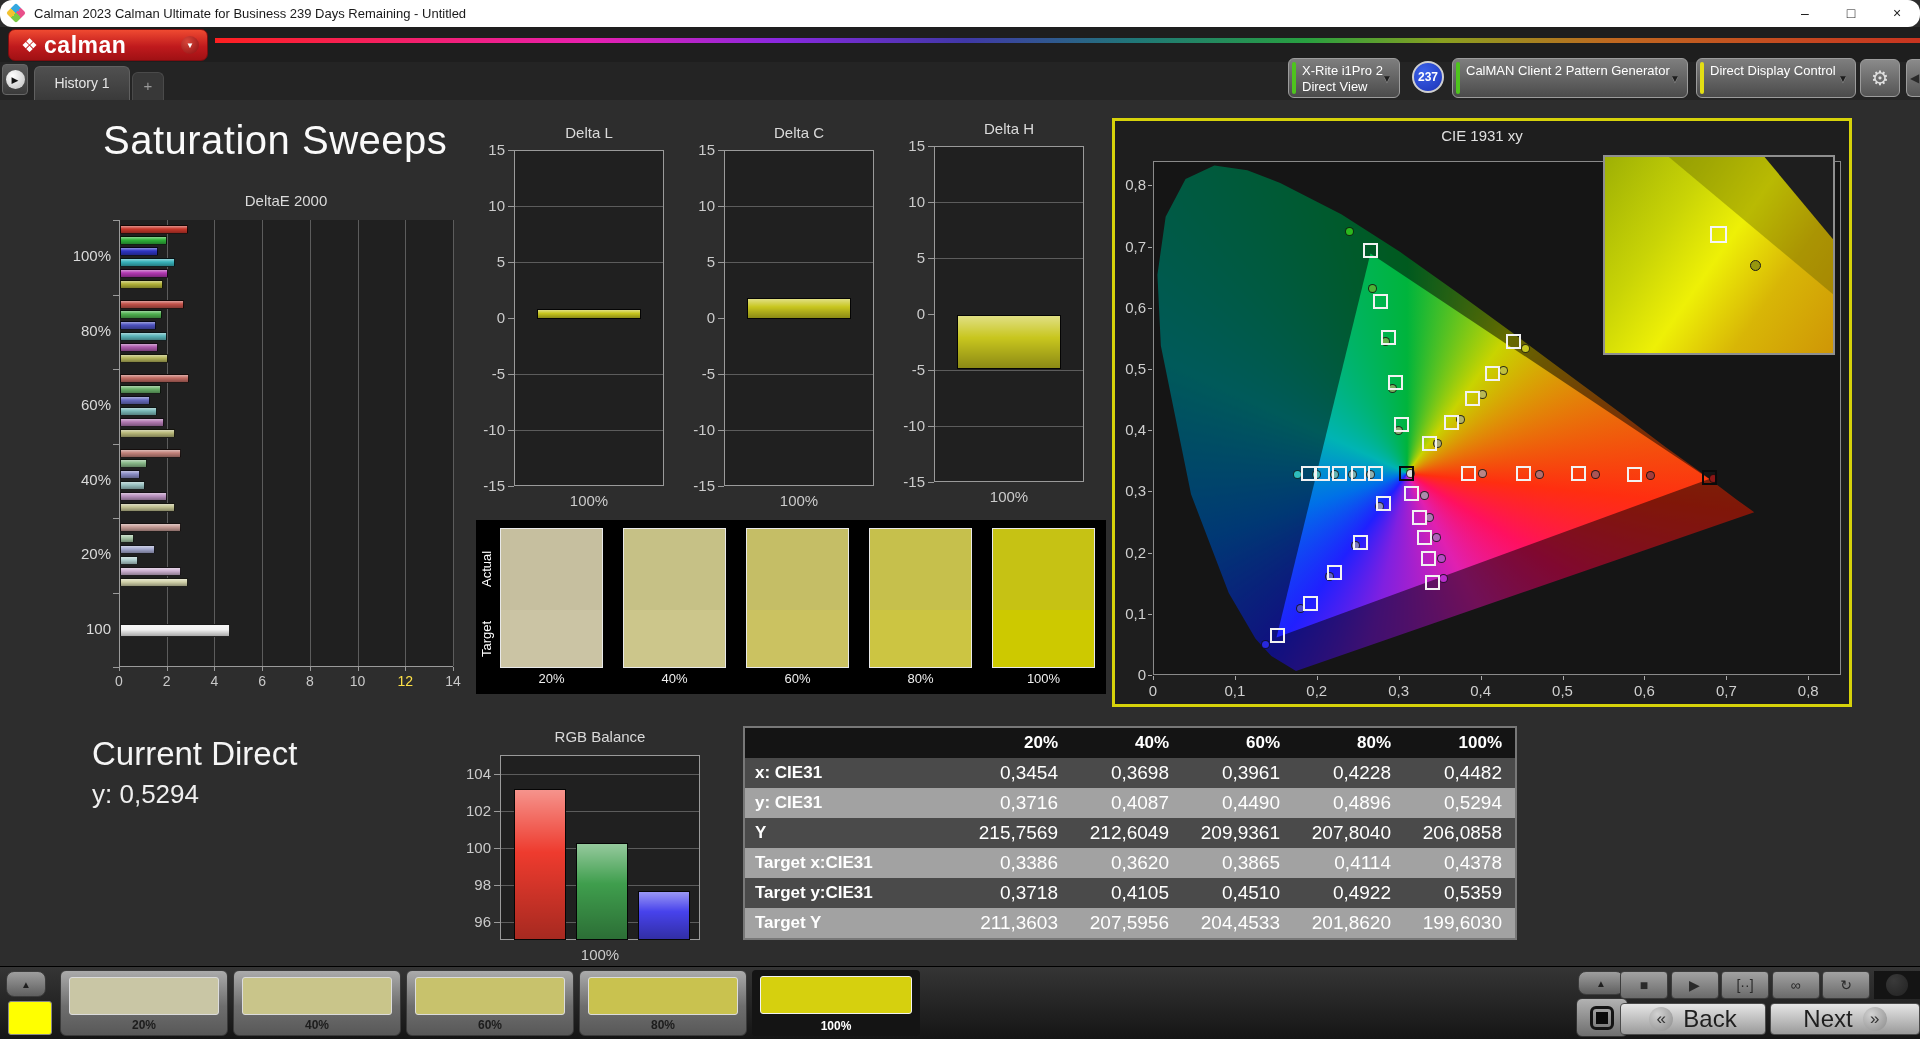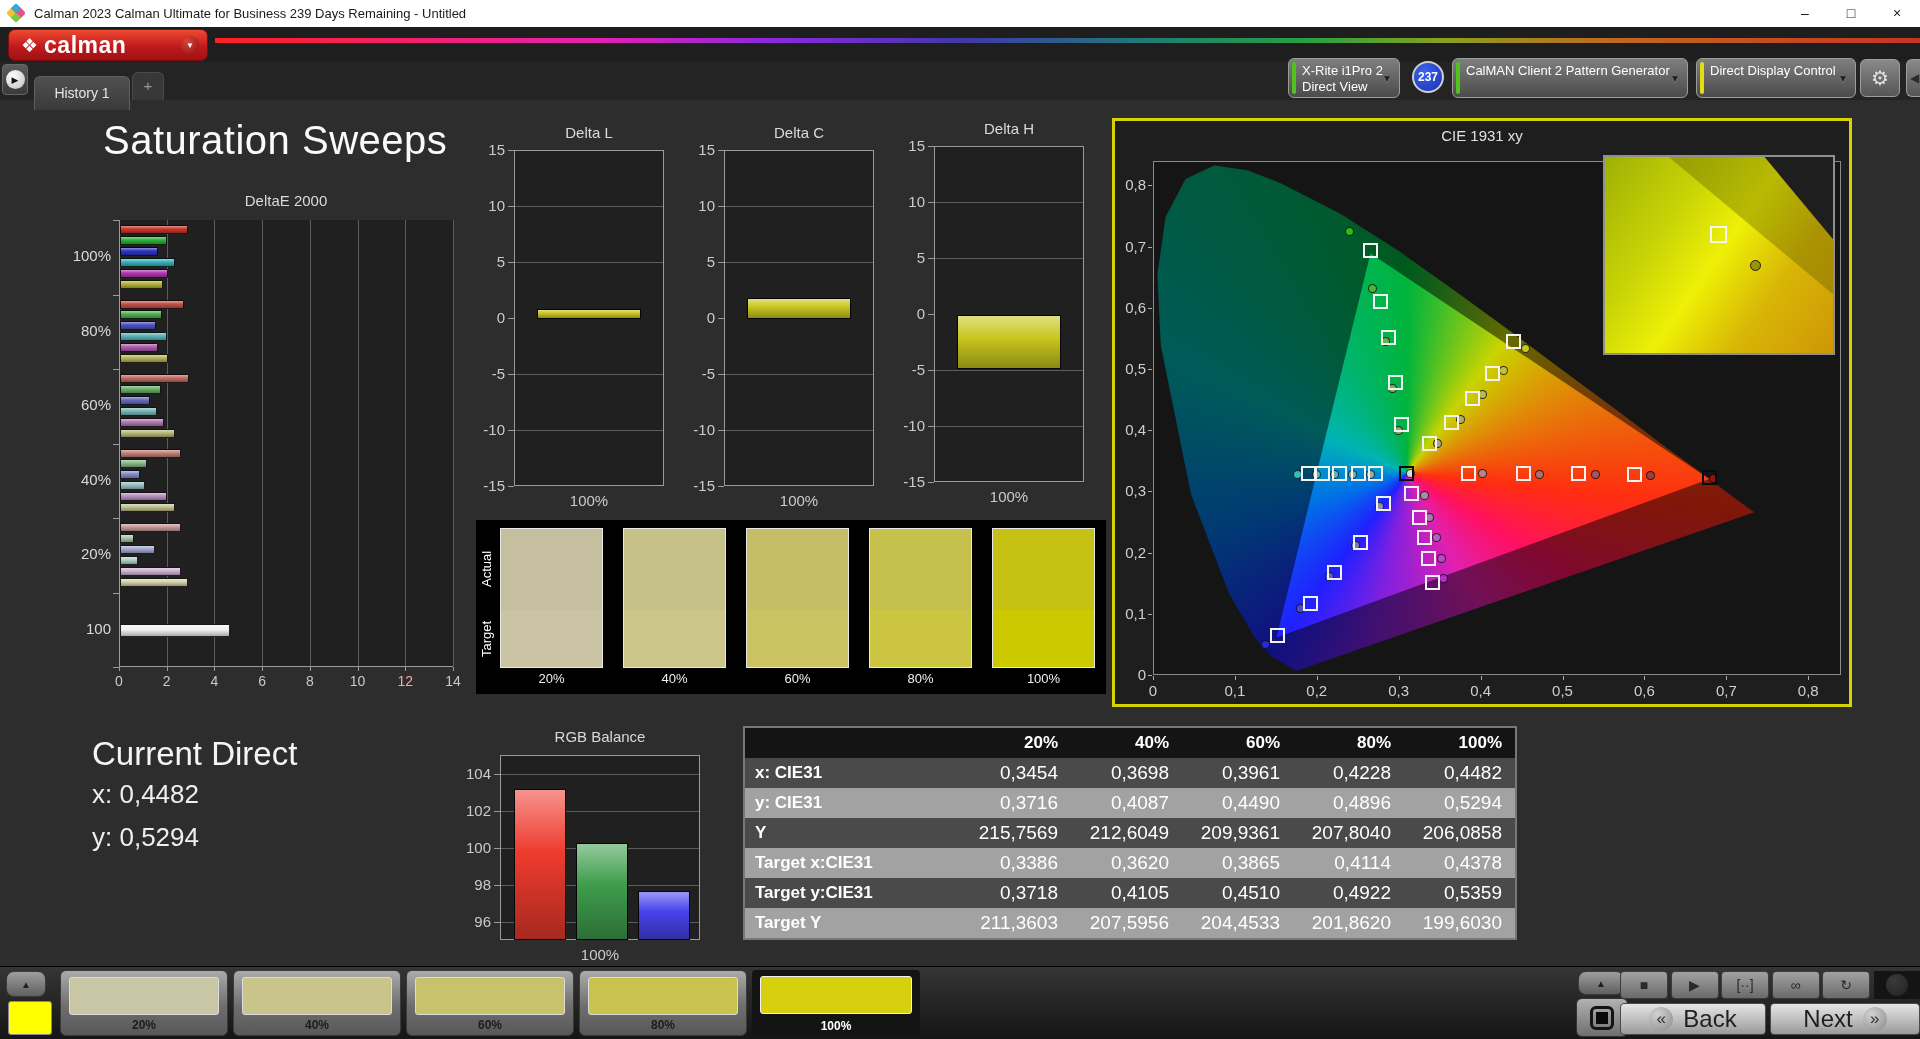--- a/index.html
+++ b/index.html
@@ -1,20 +1,20 @@
 <!DOCTYPE html>
 <html><head>
 <meta charset="utf-8">
 <style>
   html,body{margin:0;padding:0;background:#000;}
   #stage{position:relative;width:1920px;height:1039px;overflow:hidden;background:#2d2d2d;
          font-family:"Liberation Sans",sans-serif;-webkit-font-smoothing:antialiased;}
   .abs{position:absolute;}
   
-  #titlebar{position:absolute;left:0;top:0;width:1920px;height:27px;background:#ffffff;}
+  #titlebar{position:absolute;left:0;top:0;width:1920px;height:27px;background:#ffffff;border-radius:12px;}
   #app-icon{position:absolute;left:9px;top:6px;width:14px;height:14px;border-radius:2px;transform:rotate(45deg);
             background:conic-gradient(#e8508a 0 25%,#7ac943 0 50%,#f2c230 0 75%,#35a8e0 0);}
   #win-title{position:absolute;left:34px;top:0;height:27px;line-height:27px;font-size:13px;color:#1a1a1a;}
   .winbtn{position:absolute;top:0;width:46px;height:27px;line-height:26px;text-align:center;font-size:14px;color:#222;}
   
   #header{position:absolute;left:0;top:27px;width:1920px;height:35px;background:#1e1e1e;}
   #logo-btn{position:absolute;left:8px;top:2px;width:200px;height:32px;border-radius:7px;
             background:linear-gradient(#ef4a31,#c01a1d 55%,#a01114);border:1px solid #7d0d10;box-sizing:border-box;
             display:flex;align-items:center;color:#fff;}
   #logo-btn .dia{font-size:19px;margin:0 6px 0 12px;}
@@ -26,21 +26,21 @@
           background:linear-gradient(90deg,#ff2020 0%,#e820b0 22%,#8a28e0 33%,#4038a8 44%,#207878 54%,#28a040 64%,#8aa020 72%,#c06820 82%,#c83420 100%);}
   
   #tabrow{position:absolute;left:0;top:62px;width:1920px;height:38px;background:#242424;}
   #tab-arrow-btn{position:absolute;left:2px;top:2px;width:26px;height:31px;border-radius:4px;
                  background:linear-gradient(#5c5c5c,#3a3a3a);border:1px solid #666;box-sizing:border-box;
                  display:flex;align-items:center;justify-content:center;}
   #tab-arrow-btn .circ{width:19px;height:19px;border-radius:50%;background:radial-gradient(circle at 35% 30%,#fff,#bdbdbd);
                  display:flex;align-items:center;justify-content:center;font-size:9px;color:#111;}
   #tab-history{position:absolute;left:34px;top:4px;width:96px;height:34px;border-radius:6px 6px 0 0;
                background:linear-gradient(#505050,#3a3a3a);border:1px solid #606060;border-bottom:none;box-sizing:border-box;
-               text-align:center;line-height:32px;font-size:14px;color:#e6e6e6;margin-top:10px;}
+               text-align:center;line-height:32px;font-size:14px;color:#e6e6e6;}
   #tab-add{position:absolute;left:132px;top:10px;width:32px;height:28px;border-radius:6px 6px 0 0;
            background:#383838;border:1px solid #4a4a4a;border-bottom:none;box-sizing:border-box;
            text-align:center;line-height:26px;font-size:15px;color:#9a9a9a;}
   
   .dd{position:absolute;top:58px;height:40px;background:linear-gradient(#7e7e7e,#4b4b4b);
       border:1px solid #9c9c9c;border-radius:6px;box-sizing:border-box;color:#fff;z-index:5;}
   .dd .strip{position:absolute;left:3px;top:3px;bottom:3px;width:4px;border-radius:2px;}
   .dd .caret{position:absolute;right:7px;top:50%;transform:translateY(-50%);font-size:10px;color:#1e1e1e;text-shadow:0 1px 0 #999;}
   .dd .l1{position:absolute;left:13px;top:4px;font-size:13px;white-space:nowrap;}
   .dd .l2{position:absolute;left:13px;top:20px;font-size:13px;white-space:nowrap;}
@@ -186,21 +186,21 @@
       <div style="position: absolute; left: 108.714px; top: 481px; width: 28px; text-align: center; font-size: 14px; color: rgb(201, 201, 201);">2</div>
       <div style="position: absolute; left: 122.714px; top: 475px; width: 1px; height: 4px; background: rgb(154, 154, 154);"></div>
       <div style="position: absolute; left: 156.429px; top: 481px; width: 28px; text-align: center; font-size: 14px; color: rgb(201, 201, 201);">4</div>
       <div style="position: absolute; left: 170.429px; top: 475px; width: 1px; height: 4px; background: rgb(154, 154, 154);"></div>
       <div style="position: absolute; left: 204.143px; top: 481px; width: 28px; text-align: center; font-size: 14px; color: rgb(201, 201, 201);">6</div>
       <div style="position: absolute; left: 218.143px; top: 475px; width: 1px; height: 4px; background: rgb(154, 154, 154);"></div>
       <div style="position: absolute; left: 251.857px; top: 481px; width: 28px; text-align: center; font-size: 14px; color: rgb(201, 201, 201);">8</div>
       <div style="position: absolute; left: 265.857px; top: 475px; width: 1px; height: 4px; background: rgb(154, 154, 154);"></div>
       <div style="position: absolute; left: 299.571px; top: 481px; width: 28px; text-align: center; font-size: 14px; color: rgb(201, 201, 201);">10</div>
       <div style="position: absolute; left: 313.571px; top: 475px; width: 1px; height: 4px; background: rgb(154, 154, 154);"></div>
-      <div style="position: absolute; left: 347.286px; top: 481px; width: 28px; text-align: center; font-size: 14px; color: #fca5a5;">12</div>
+      <div style="position: absolute; left: 347.286px; top: 481px; width: 28px; text-align: center; font-size: 14px; color: #fde047;">12</div>
       <div style="position: absolute; left: 361.286px; top: 475px; width: 1px; height: 4px; background: rgb(154, 154, 154);"></div>
       <div style="position: absolute; left: 395px; top: 481px; width: 28px; text-align: center; font-size: 14px; color: rgb(201, 201, 201);">14</div>
       <div style="position: absolute; left: 409px; top: 475px; width: 1px; height: 4px; background: rgb(154, 154, 154);"></div>
       <div style="position: absolute; left: 69px; top: 28px; width: 6px; height: 1px; background: rgb(154, 154, 154);"></div>
       <div style="position: absolute; left: 0px; top: 55.25px; width: 67px; text-align: right; font-size: 15px; color: rgb(218, 218, 218);">100%</div>
       <div style="position: absolute; left: 69px; top: 102.5px; width: 6px; height: 1px; background: rgb(154, 154, 154);"></div>
       <div style="position: absolute; left: 0px; top: 129.75px; width: 67px; text-align: right; font-size: 15px; color: rgb(218, 218, 218);">80%</div>
       <div style="position: absolute; left: 69px; top: 177px; width: 6px; height: 1px; background: rgb(154, 154, 154);"></div>
       <div style="position: absolute; left: 0px; top: 204.25px; width: 67px; text-align: right; font-size: 15px; color: rgb(218, 218, 218);">60%</div>
       <div style="position: absolute; left: 69px; top: 251.5px; width: 6px; height: 1px; background: rgb(154, 154, 154);"></div>
@@ -447,21 +447,20 @@
         <div style="position: absolute; left: 0px; top: 0px; width: 100%; height: 100%; background: rgba(85, 85, 0, 0.35); clip-path: polygon(28% 0px, 100% 0px, 100% 70%);"></div>
         <div style="position: absolute; left: 0px; top: 0px; width: 100%; height: 100%; background: rgb(30, 30, 30); clip-path: polygon(70% 0px, 100% 0px, 100% 42%);"></div>
         <div style="position: absolute; left: calc(50% - 9px); top: calc(40% - 9px); width: 17px; height: 17px; border: 2px solid rgb(245, 245, 245); box-sizing: border-box;"></div>
         <div style="position: absolute; left: calc(66% - 5px); top: calc(55% - 5px); width: 11px; height: 11px; border-radius: 50%; background: rgb(150, 150, 14); border: 1px solid rgb(26, 26, 26); box-sizing: border-box;"></div>
       </div>
     </div>
 
   <div id="reading">
     <h2>Current Direct</h2>
     <div id="reading-lines">
-        <div class="line">x: 0,4482</div>
         <div class="line">y: 0,5294</div>
       </div>
   </div>
 
   <div id="table">
       <div class="trow head" style="background: rgb(20, 20, 20);">
         <div class="lcell"></div>
         <div class="vcell">20%</div>
         <div class="vcell">40%</div>
         <div class="vcell">60%</div>

